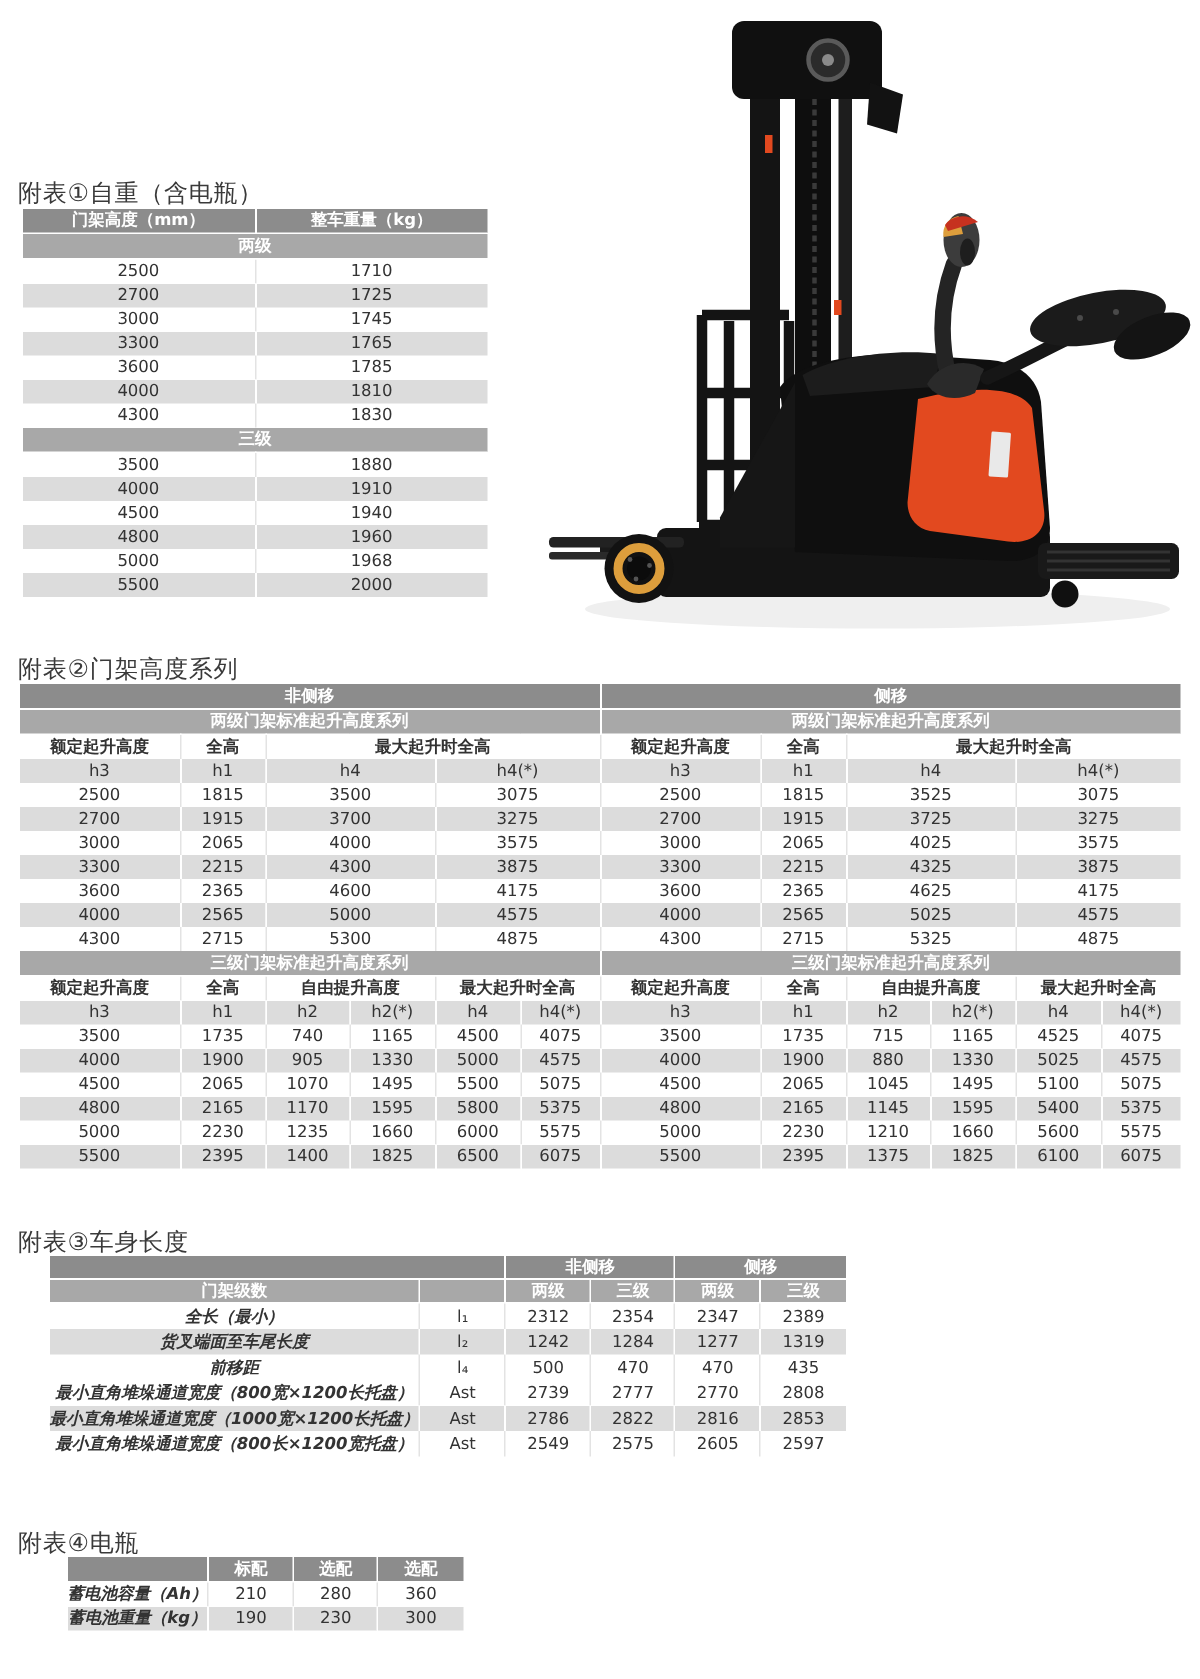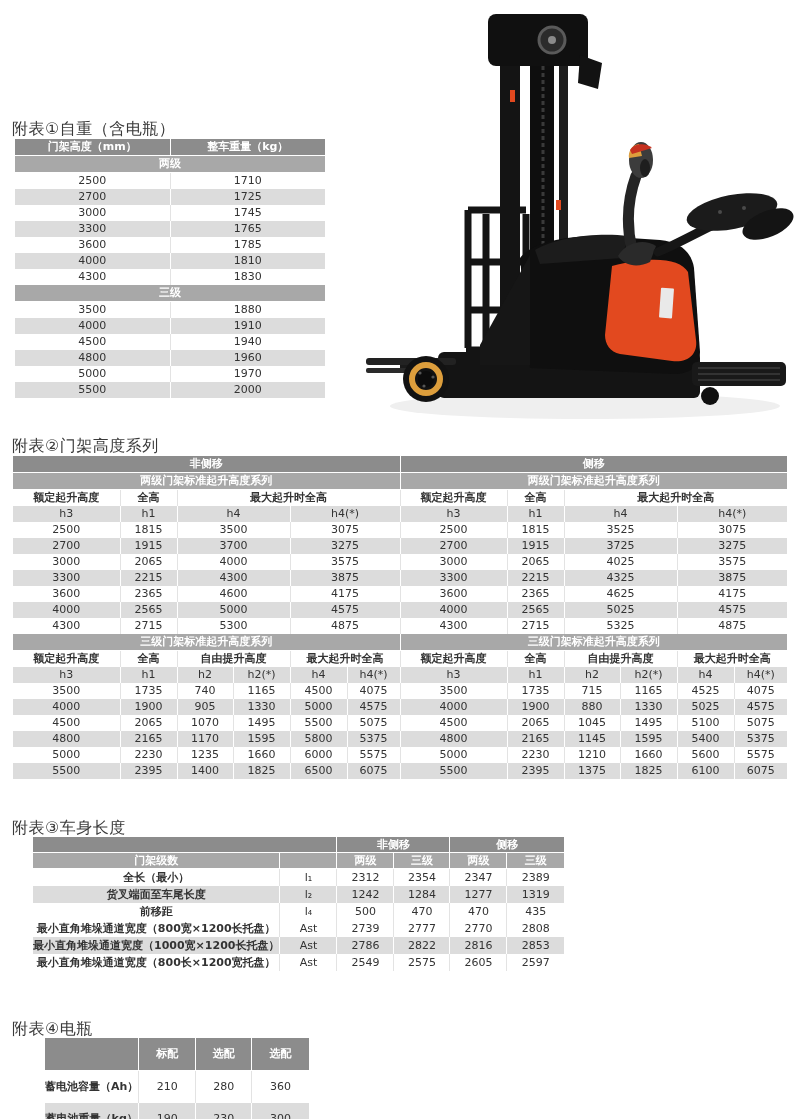--- a/index.html
+++ b/index.html
@@ -19,22 +19,22 @@
   tr.band td{background:var(--band_dark);color:#fff;font-weight:bold;border-right-color:#fff;border-bottom:1px solid #fff;text-align:center;}
   tr.mid td{background:var(--band_mid);color:#fff;font-weight:bold;border-right-color:#fff;border-bottom:1px solid #fff;}
   tr.hdr td{background:#fff;font-weight:bold;margin-top:28px;}
   tr.sub td{background:var(--row_alt);border-right-color:#fff;}
   tr.w td{background:#fff;}
   tr.g td{background:var(--row_alt);border-right-color:#fff;}
   #t1{left:15px;top:139px;} #t1 td{height:16px;line-height:16px;}
   #t2{left:13px;top:456px;} #t2 td{height:16px;line-height:16px;}
   #t3{left:33px;top:837px;} #t3 tr.band td,#t3 tr.mid td{height:15px;line-height:15px;}
   #t3 tr.w td,#t3 tr.g td{height:17px;line-height:17px;}
-  #t4{left:45px;top:1038px;} #t4 td{height:32px;line-height:16px;}
-  #t4 td.lbl, #t3 td.lbl{font-weight:bold;}
+  #t4{left:45px;top:1038px;} #t4 td{height:16px;line-height:16px;}
+  #t4 td.lbl, #t3 td.lbl{font-weight:bold;font-style:italic;}
   #truck{position:absolute;left:360px;top:0;width:440px;height:440px;}
 </style>
 </head>
 <body>
 
 <svg id="truck" viewBox="0 0 440 440" xmlns="http://www.w3.org/2000/svg">
   <ellipse cx="225" cy="406" rx="195" ry="13" style="fill:var(--shadow)"></ellipse>
 
   <g>
     <rect x="140" y="18" width="20" height="345" fill="#141414"></rect>
@@ -163,21 +163,21 @@
       <tr class="w">
         <td>4500</td>
         <td>1940</td>
       </tr>
       <tr class="g">
         <td>4800</td>
         <td>1960</td>
       </tr>
       <tr class="w">
         <td>5000</td>
-        <td>1970</td>
+        <td>1968</td>
       </tr>
       <tr class="g">
         <td>5500</td>
         <td>2000</td>
       </tr>
     </tbody>
 </table>
 
 <table id="t2">
   <colgroup>

